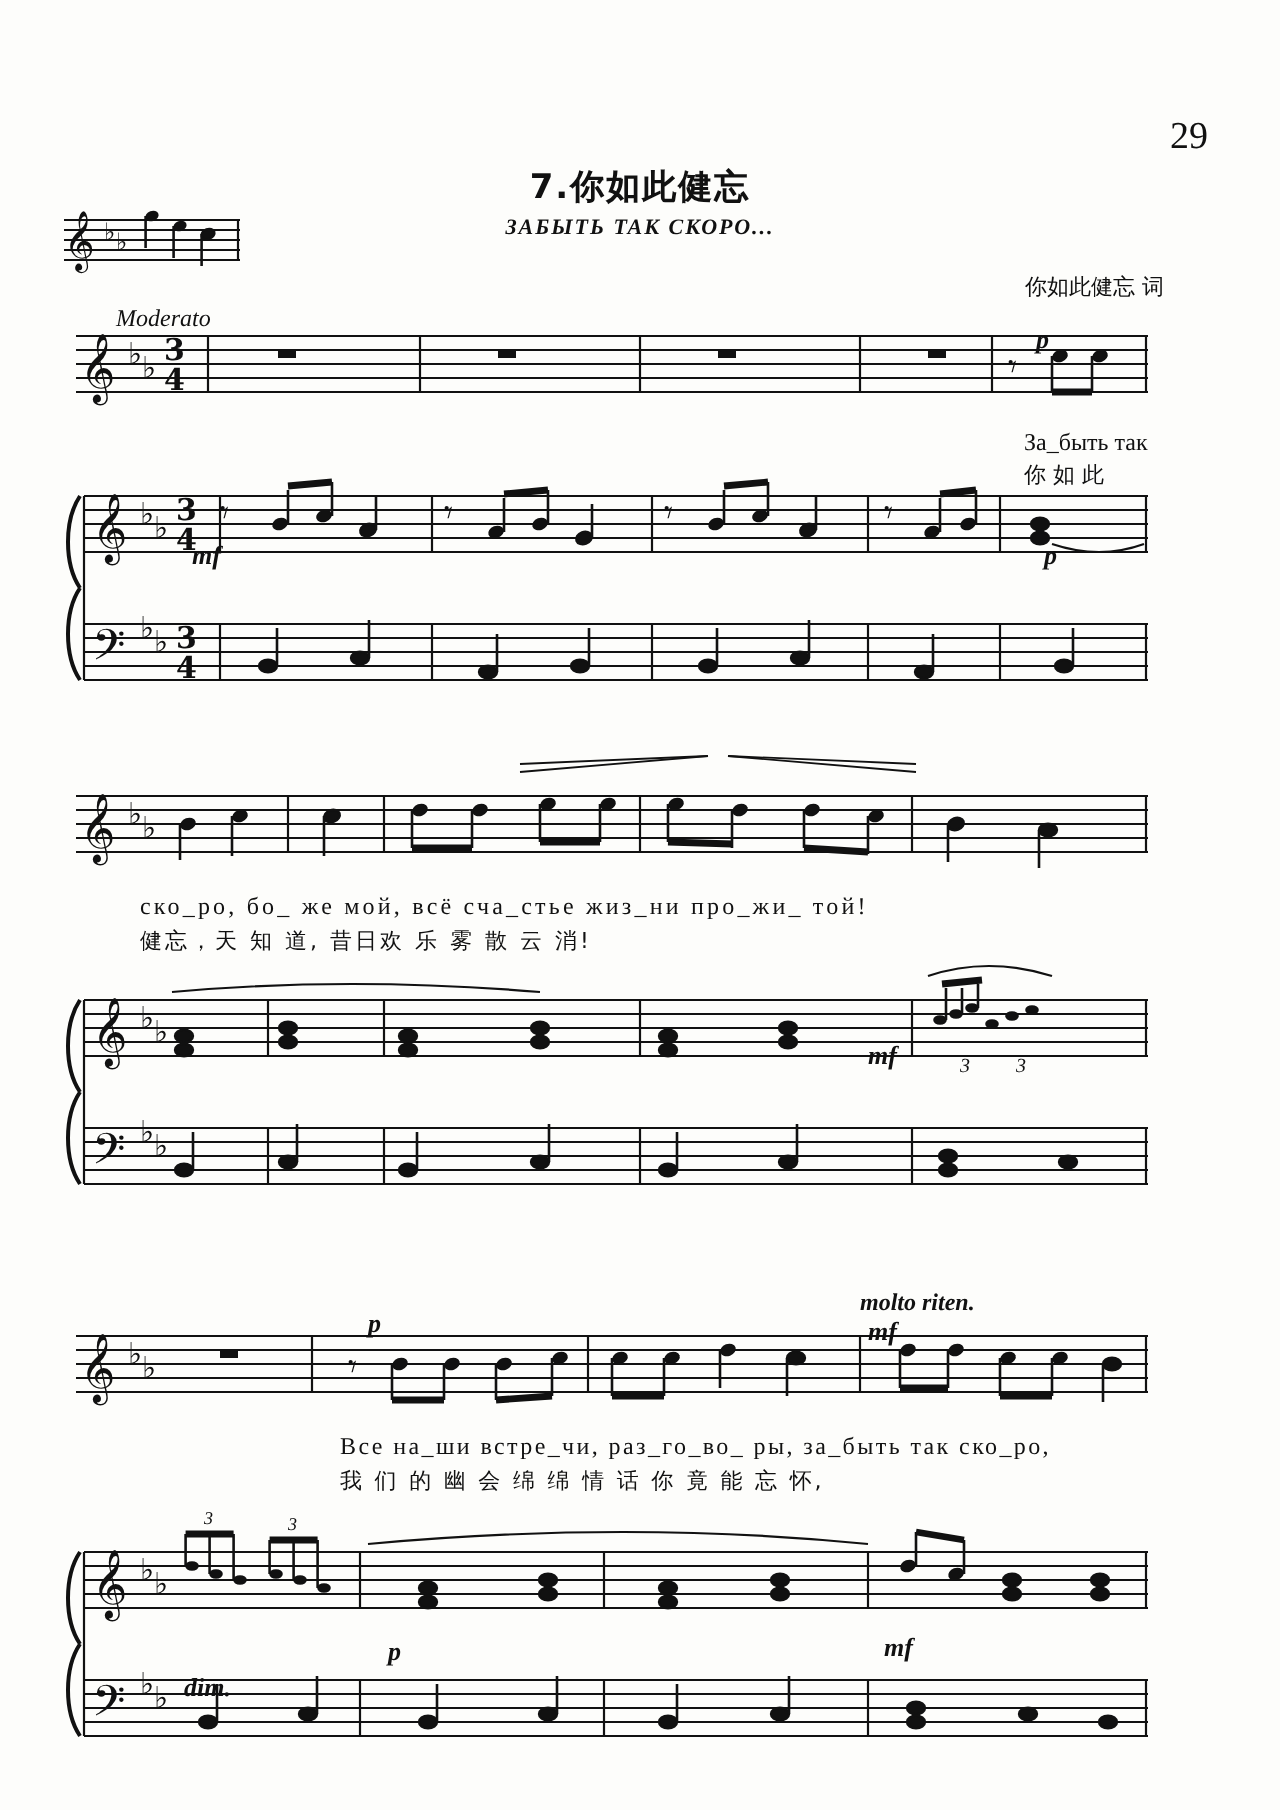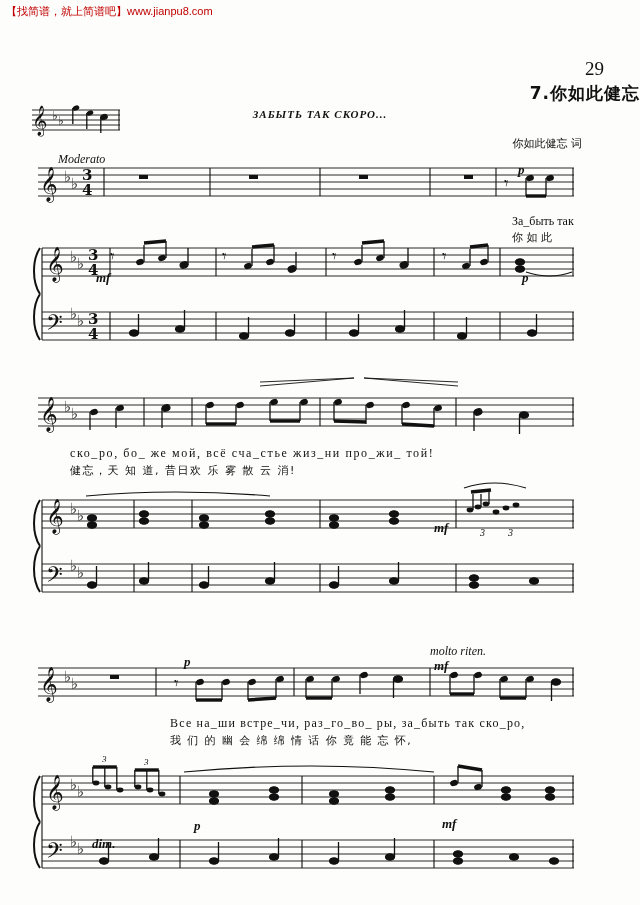--- a/index.html
+++ b/index.html
@@ -39,21 +39,21 @@
     font-size: 19px;
     color: #111;
   }
 
   
   .title-cn {
     position: absolute;
     top: 82px;
     left: 0;
     width: 640px;
-    text-align: right;
+    text-align: center;
     font-family: "DejaVu Sans", sans-serif;
     font-size: 17px;
     font-weight: bold;
     color: #111;
     letter-spacing: 1px;
   }
   .title-ru {
     position: absolute;
     top: 108px;
     left: 0;
@@ -135,21 +135,20 @@
   .brace { fill: none; stroke: #111; stroke-width: 2; }
   .clefTxt { font-family: "DejaVu Sans", sans-serif; font-size: 30px; fill: #111; }
   .tsTxt { font-family: "DejaVu Serif", serif; font-weight: bold; font-size: 15px; fill: #111; }
   .restTxt { font-family: "DejaVu Sans", sans-serif; font-size: 17px; fill: #111; }
 </style>
 </head>
 <body>
 
 <div class="page">
 
-  <div class="watermark">【找简谱，就上简谱吧】www.jianpu8.com</div>
 
   <div class="page-number">29</div>
 
   <div class="title-cn">7.你如此健忘</div>
   <div class="title-ru">ЗАБЫТЬ ТАК СКОРО...</div>
   <div class="credit">你如此健忘 词</div>
 
   <div class="incipit">
     <svg width="95" height="36" viewBox="0 0 95 36">
       <g>
@@ -458,21 +457,21 @@
         <line class="bar" x1="158" y1="176" x2="158" y2="204"></line>
         <line class="bar" x1="286" y1="176" x2="286" y2="204"></line>
         <line class="bar" x1="422" y1="176" x2="422" y2="204"></line>
         <line class="bar" x1="539" y1="176" x2="539" y2="204"></line>
       </g>
     </svg>
   </div>
 
   <div class="system sys3">
     <div class="dyn" style="top:6px; left:150px;">p</div>
-    <div class="tempo" style="top:-4px; left:396px; font-weight:normal;">molto riten.</div>
+    <div class="tempo" style="top:-4px; left:396px; font-weight:bold;">molto riten.</div>
     <div class="dyn" style="top:10px; left:400px;">mf</div>
     <div class="dyn" style="top:188px; left:58px;">dim.</div>
     <div class="dyn" style="top:170px; left:160px;">p</div>
     <div class="dyn" style="top:168px; left:408px;">mf</div>
 
     <div class="lyric lyric-cn" style="top:85px; left:136px; letter-spacing:1.4px;">我 们 的 幽 会 绵 绵 情 话 你 竟 能 忘 怀,</div>
     <div class="lyric lyric-ru" style="top:68px; left:136px; letter-spacing:1.2px;">Все на_ши встре_чи, раз_го_во_ ры, за_быть так ско_ро,</div>
 
     <svg width="572" height="240" viewBox="0 0 572 240">
 

